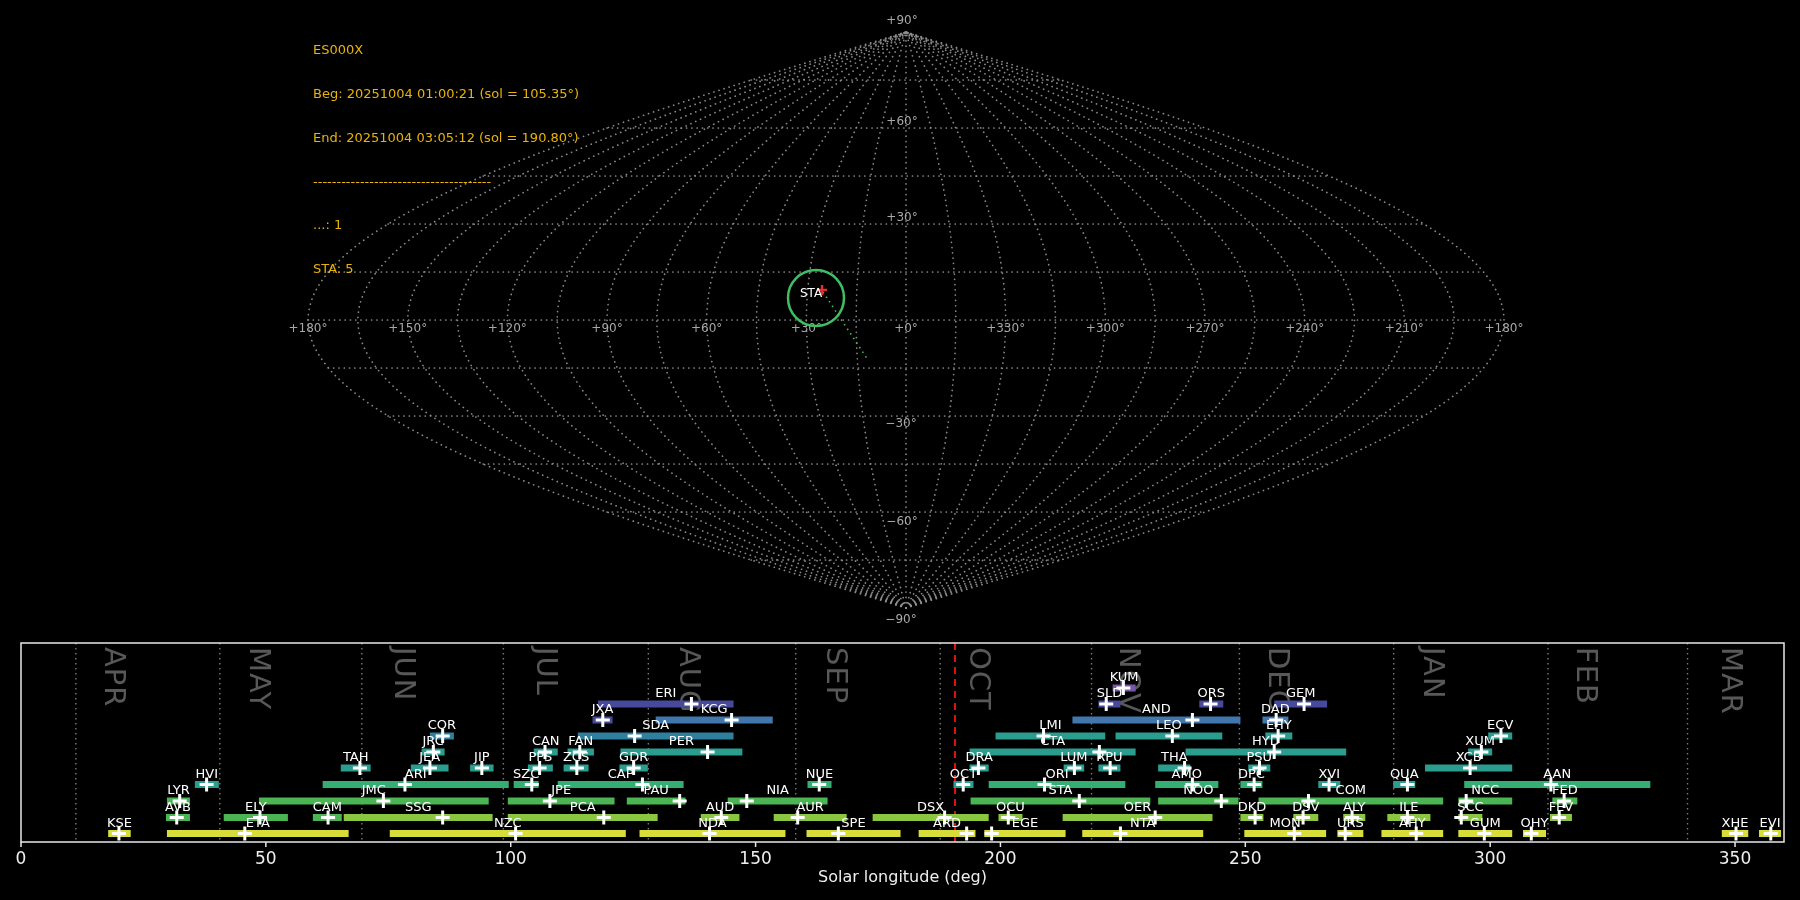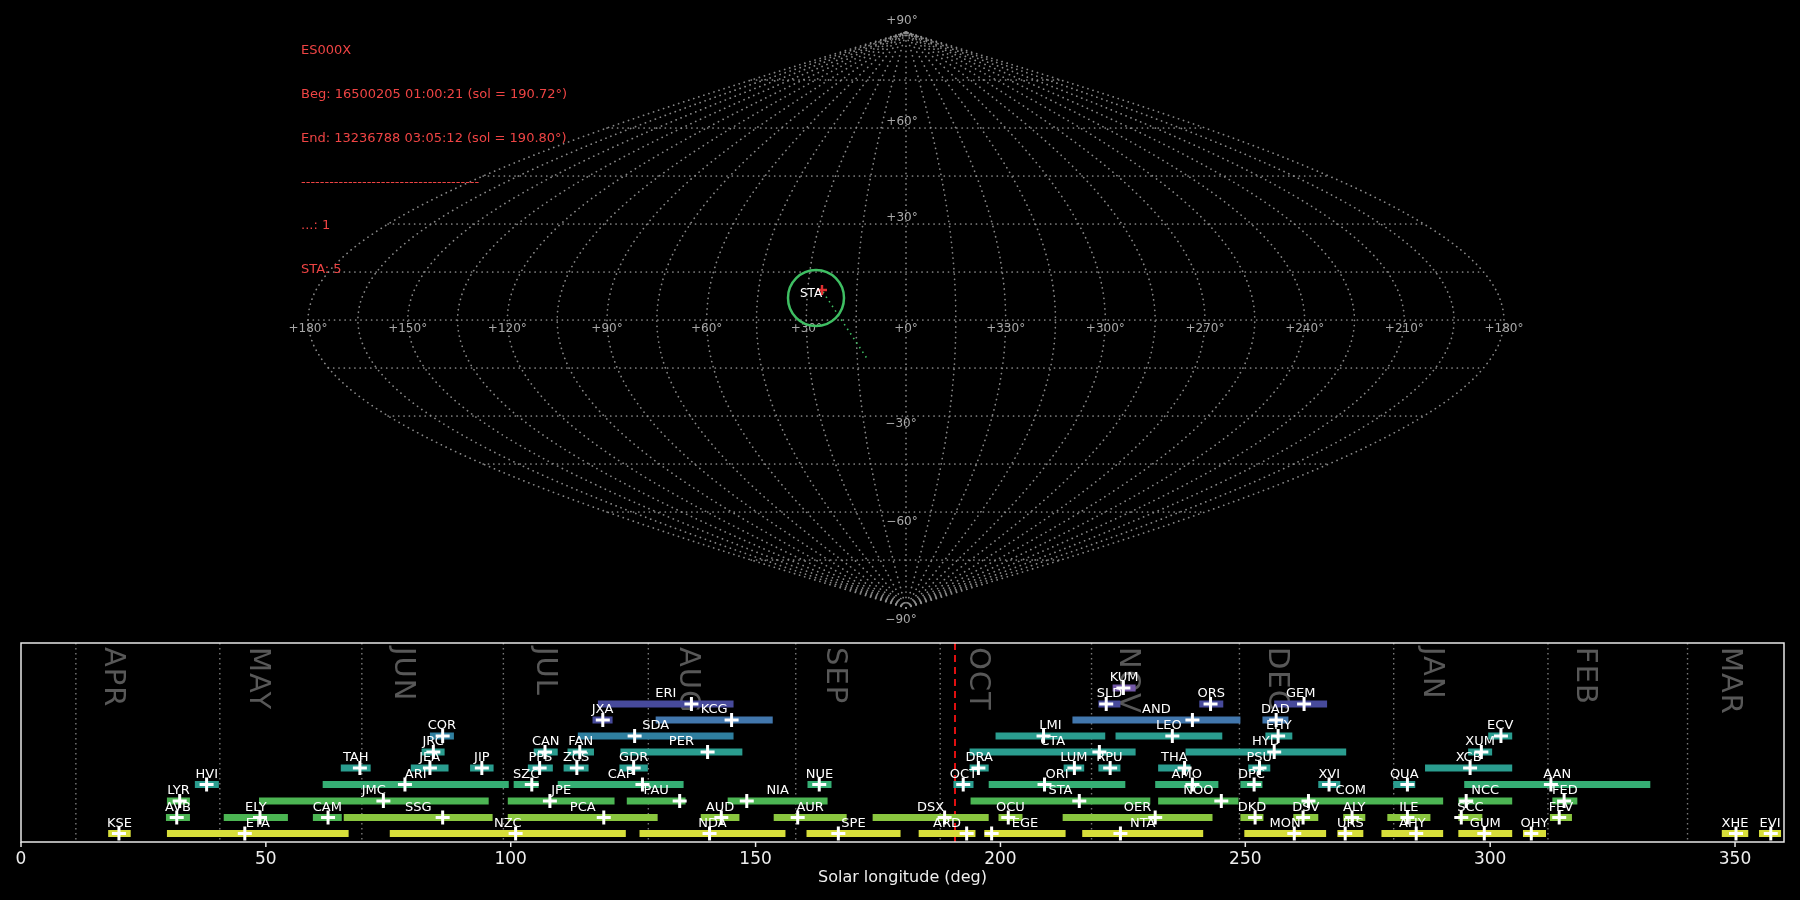--- a/index.html
+++ b/index.html
@@ -1,30 +1,30 @@
 <!DOCTYPE html>
 <html><head>
 <meta charset="utf-8">
 <style>
   html,body{margin:0;padding:0;background:#000;}
   body{width:1800px;height:900px;position:relative;overflow:hidden;
        font-family:"DejaVu Sans",sans-serif;}
-  #header-block{position:absolute;left:301px;top:14px;color:#ef4444;
+  #header-block{position:absolute;left:313px;top:14px;color:#eab308;
 romatic    font-family:"DejaVu Sans Mono",monospace;font-size:13px;line-height:14.6px;
     white-space:pre;z-index:5;}
   svg{position:absolute;left:0;top:0;}
   .maplabel{fill:#a8a8a8;font-size:12px;font-family:"DejaVu Sans",sans-serif;}
 </style>
 </head>
 <body>
 
 <div id="header-block">
   <div>ES000X</div>
-  <div>Beg: 16500205 01:00:21 (sol = 190.72°)</div>
-  <div>End: 13236788 03:05:12 (sol = 190.80°)</div>
+  <div>Beg: 20251004 01:00:21 (sol = 105.35°)</div>
+  <div>End: 20251004 03:05:12 (sol = 190.80°)</div>
   <div>--------------------------------------</div>
   <div>...: 1</div>
   <div>STA: 5</div>
 </div>
 
 <svg id="map-svg" width="1800" height="640" viewBox="0 0 1800 640">
     <path d="M 751.2262110286927 560 L 1060.7737889713073 560" fill="none" stroke="#8f8f8f" stroke-width="1.7" stroke-dasharray="0.1 5.2" stroke-linecap="round" opacity="0.95"></path>
     <path d="M 607 512 L 1205 512" fill="none" stroke="#8f8f8f" stroke-width="1.7" stroke-dasharray="0.1 5.2" stroke-linecap="round" opacity="0.95"></path>
     <path d="M 483.1501448504446 464 L 1328.8498551495554 464" fill="none" stroke="#8f8f8f" stroke-width="1.7" stroke-dasharray="0.1 5.2" stroke-linecap="round" opacity="0.95"></path>
     <path d="M 388.11680853690564 416 L 1423.8831914630944 416" fill="none" stroke="#8f8f8f" stroke-width="1.7" stroke-dasharray="0.1 5.2" stroke-linecap="round" opacity="0.95"></path>

